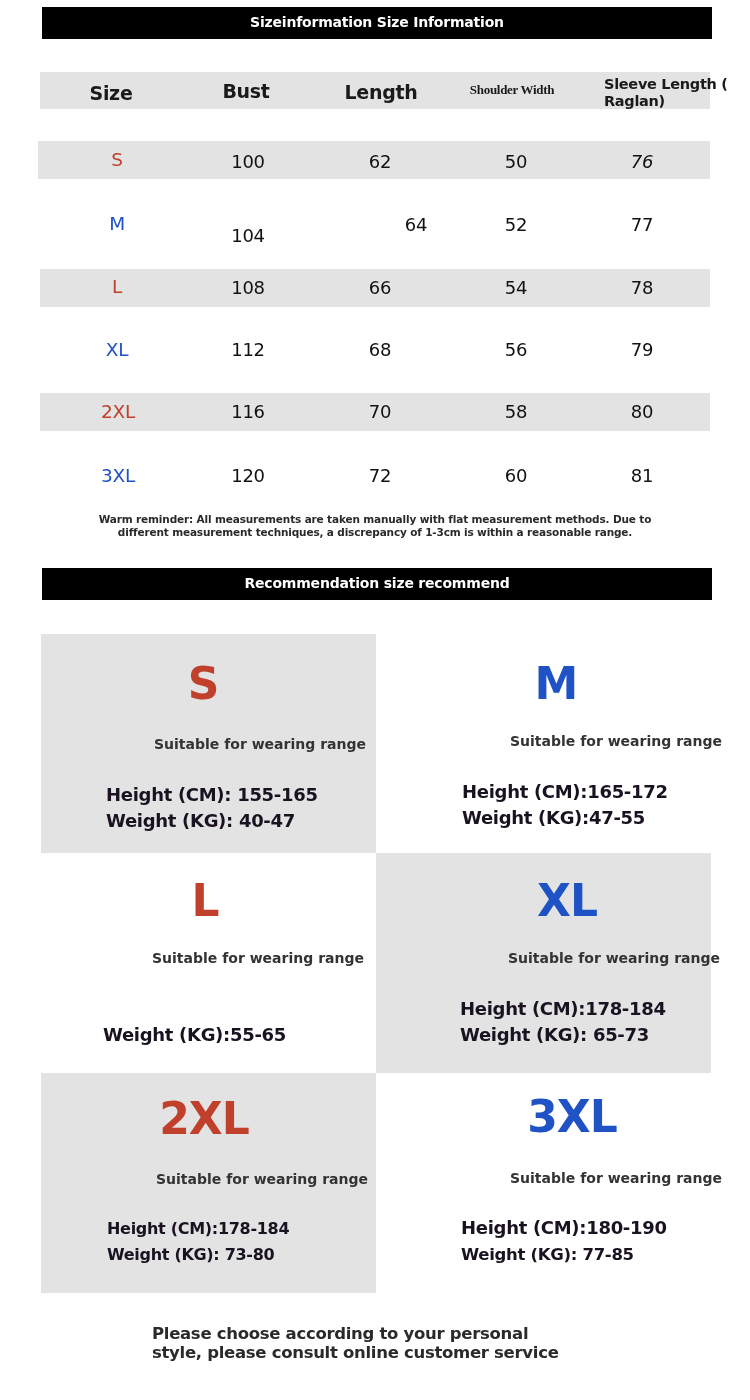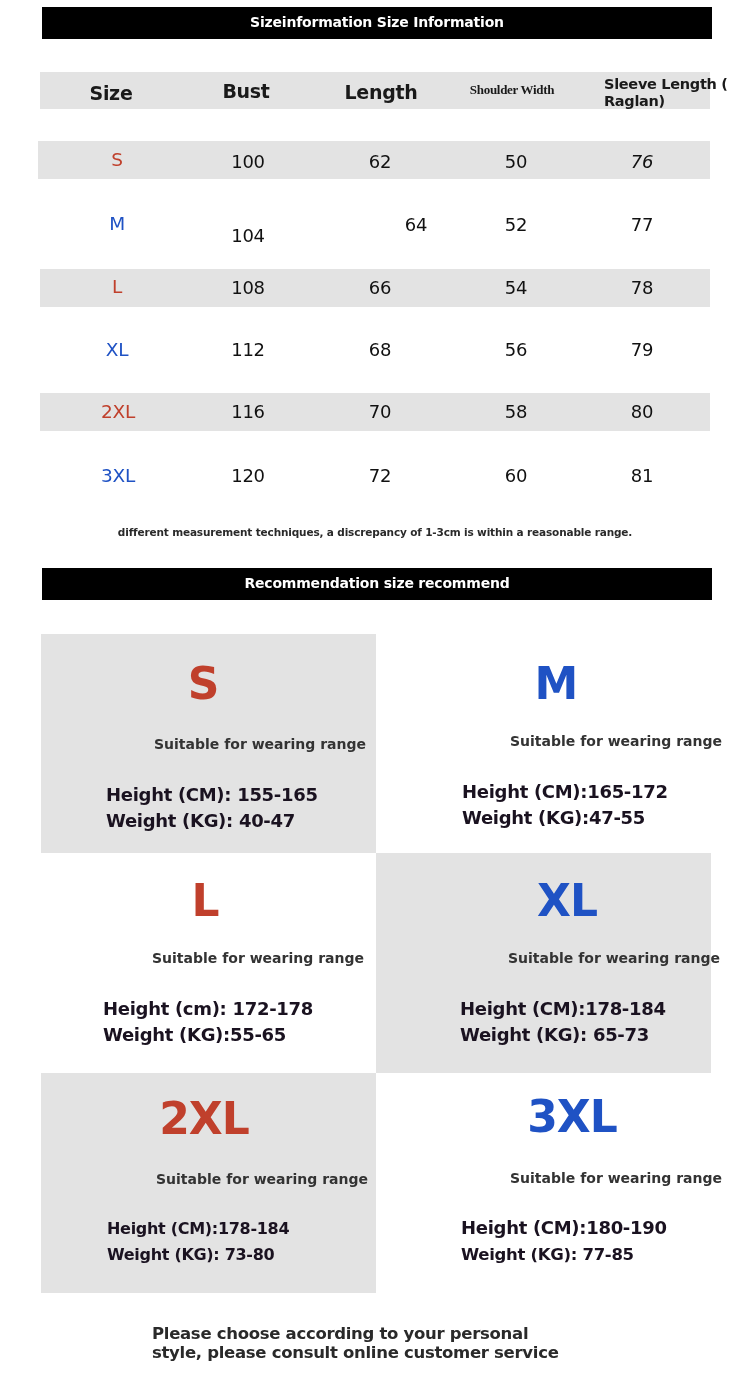--- a/index.html
+++ b/index.html
@@ -117,21 +117,21 @@
 
 <div class="trow drow" style="top:457px;">
   <span class="tcell size blue" style="left:78px;top:8px;">3XL</span>
   <span class="tcell" style="left:208px;top:8px;">120</span>
   <span class="tcell" style="left:340px;top:8px;">72</span>
   <span class="tcell" style="left:476px;top:8px;">60</span>
   <span class="tcell" style="left:602px;top:8px;">81</span>
 </div>
 
 <div class="reminder">
-  <br>
+  <span>Warm reminder: All measurements are taken manually with flat measurement methods. Due to</span><br>
   <span>different measurement techniques, a discrepancy of 1-3cm is within a reasonable range.</span>
 </div>
 
 <div class="banner" id="banner-rec">Recommendation size recommend</div>
 
 <div class="grid">
 
   <div class="card gray" style="left:0;top:0;">
     <span class="big red" style="left:162px;">S</span>
     <span class="suit" style="left:183px;">Suitable for wearing range</span>
@@ -147,21 +147,21 @@
     <div class="hw" style="left:86px;top:145px;">
       <span>Height (CM):165-172</span><br>
       <span>Weight (KG):47-55</span>
     </div>
   </div>
 
   <div class="card white" style="left:0;top:219px;">
     <span class="big red" style="left:164px;top:22px;">L</span>
     <span class="suit" style="left:181px;top:97px;">Suitable for wearing range</span>
     <div class="hw" style="left:62px;top:143px;">
-      <span>Height (cm): 172-178</span><br>
+      <br>
       <span>Weight (KG):55-65</span>
     </div>
   </div>
 
   <div class="card gray" style="left:335px;top:219px;">
     <span class="big blue" style="left:191px;top:22px;">XL</span>
     <span class="suit" style="left:202px;top:97px;">Suitable for wearing range</span>
     <div class="hw" style="left:84px;top:143px;">
       <span>Height (CM):178-184</span><br>
       <span>Weight (KG): 65-73</span>

